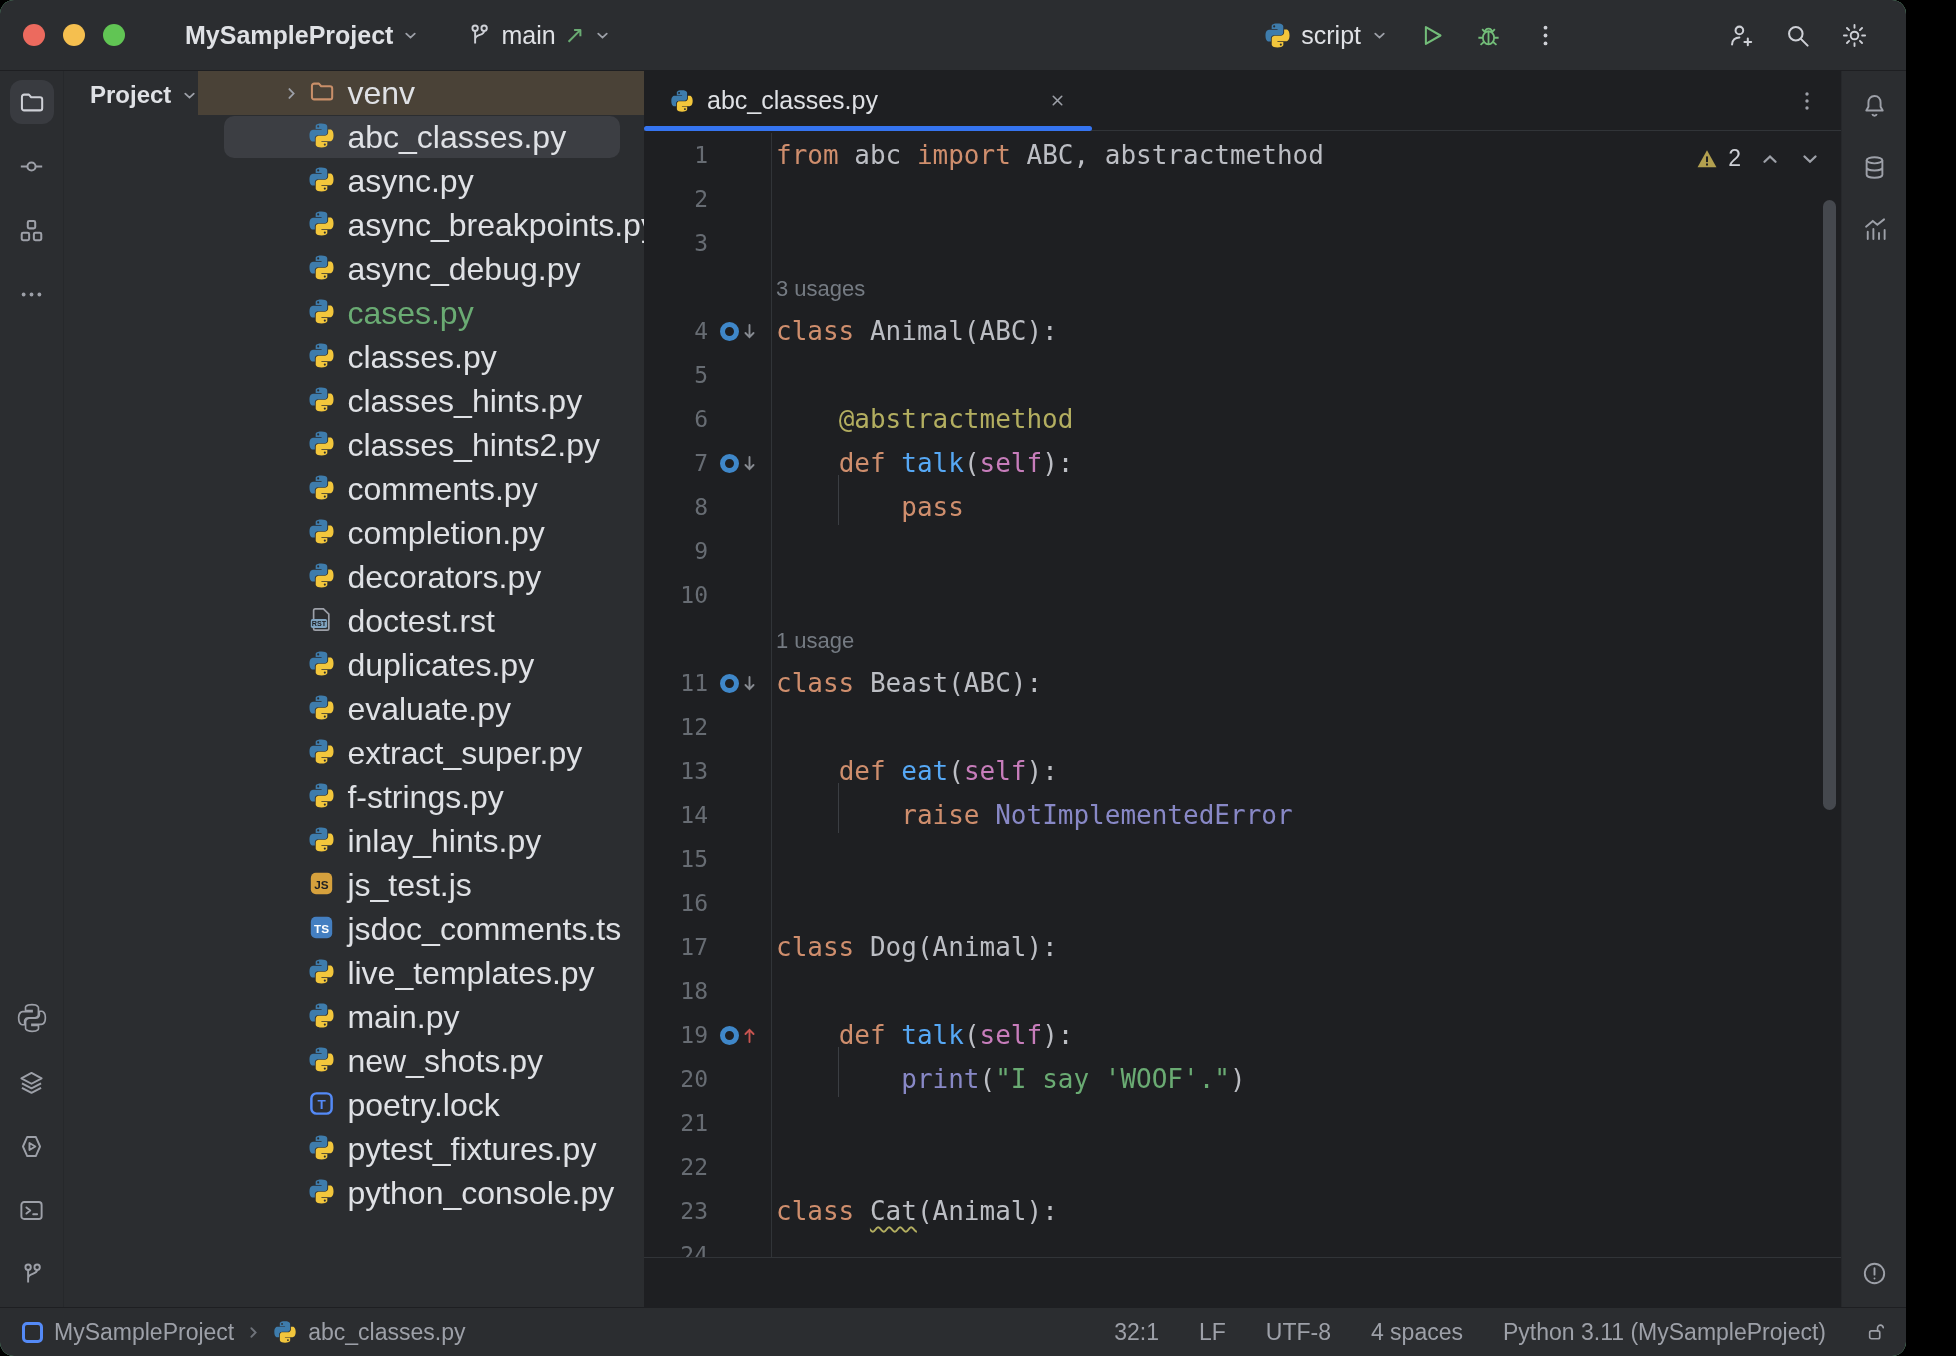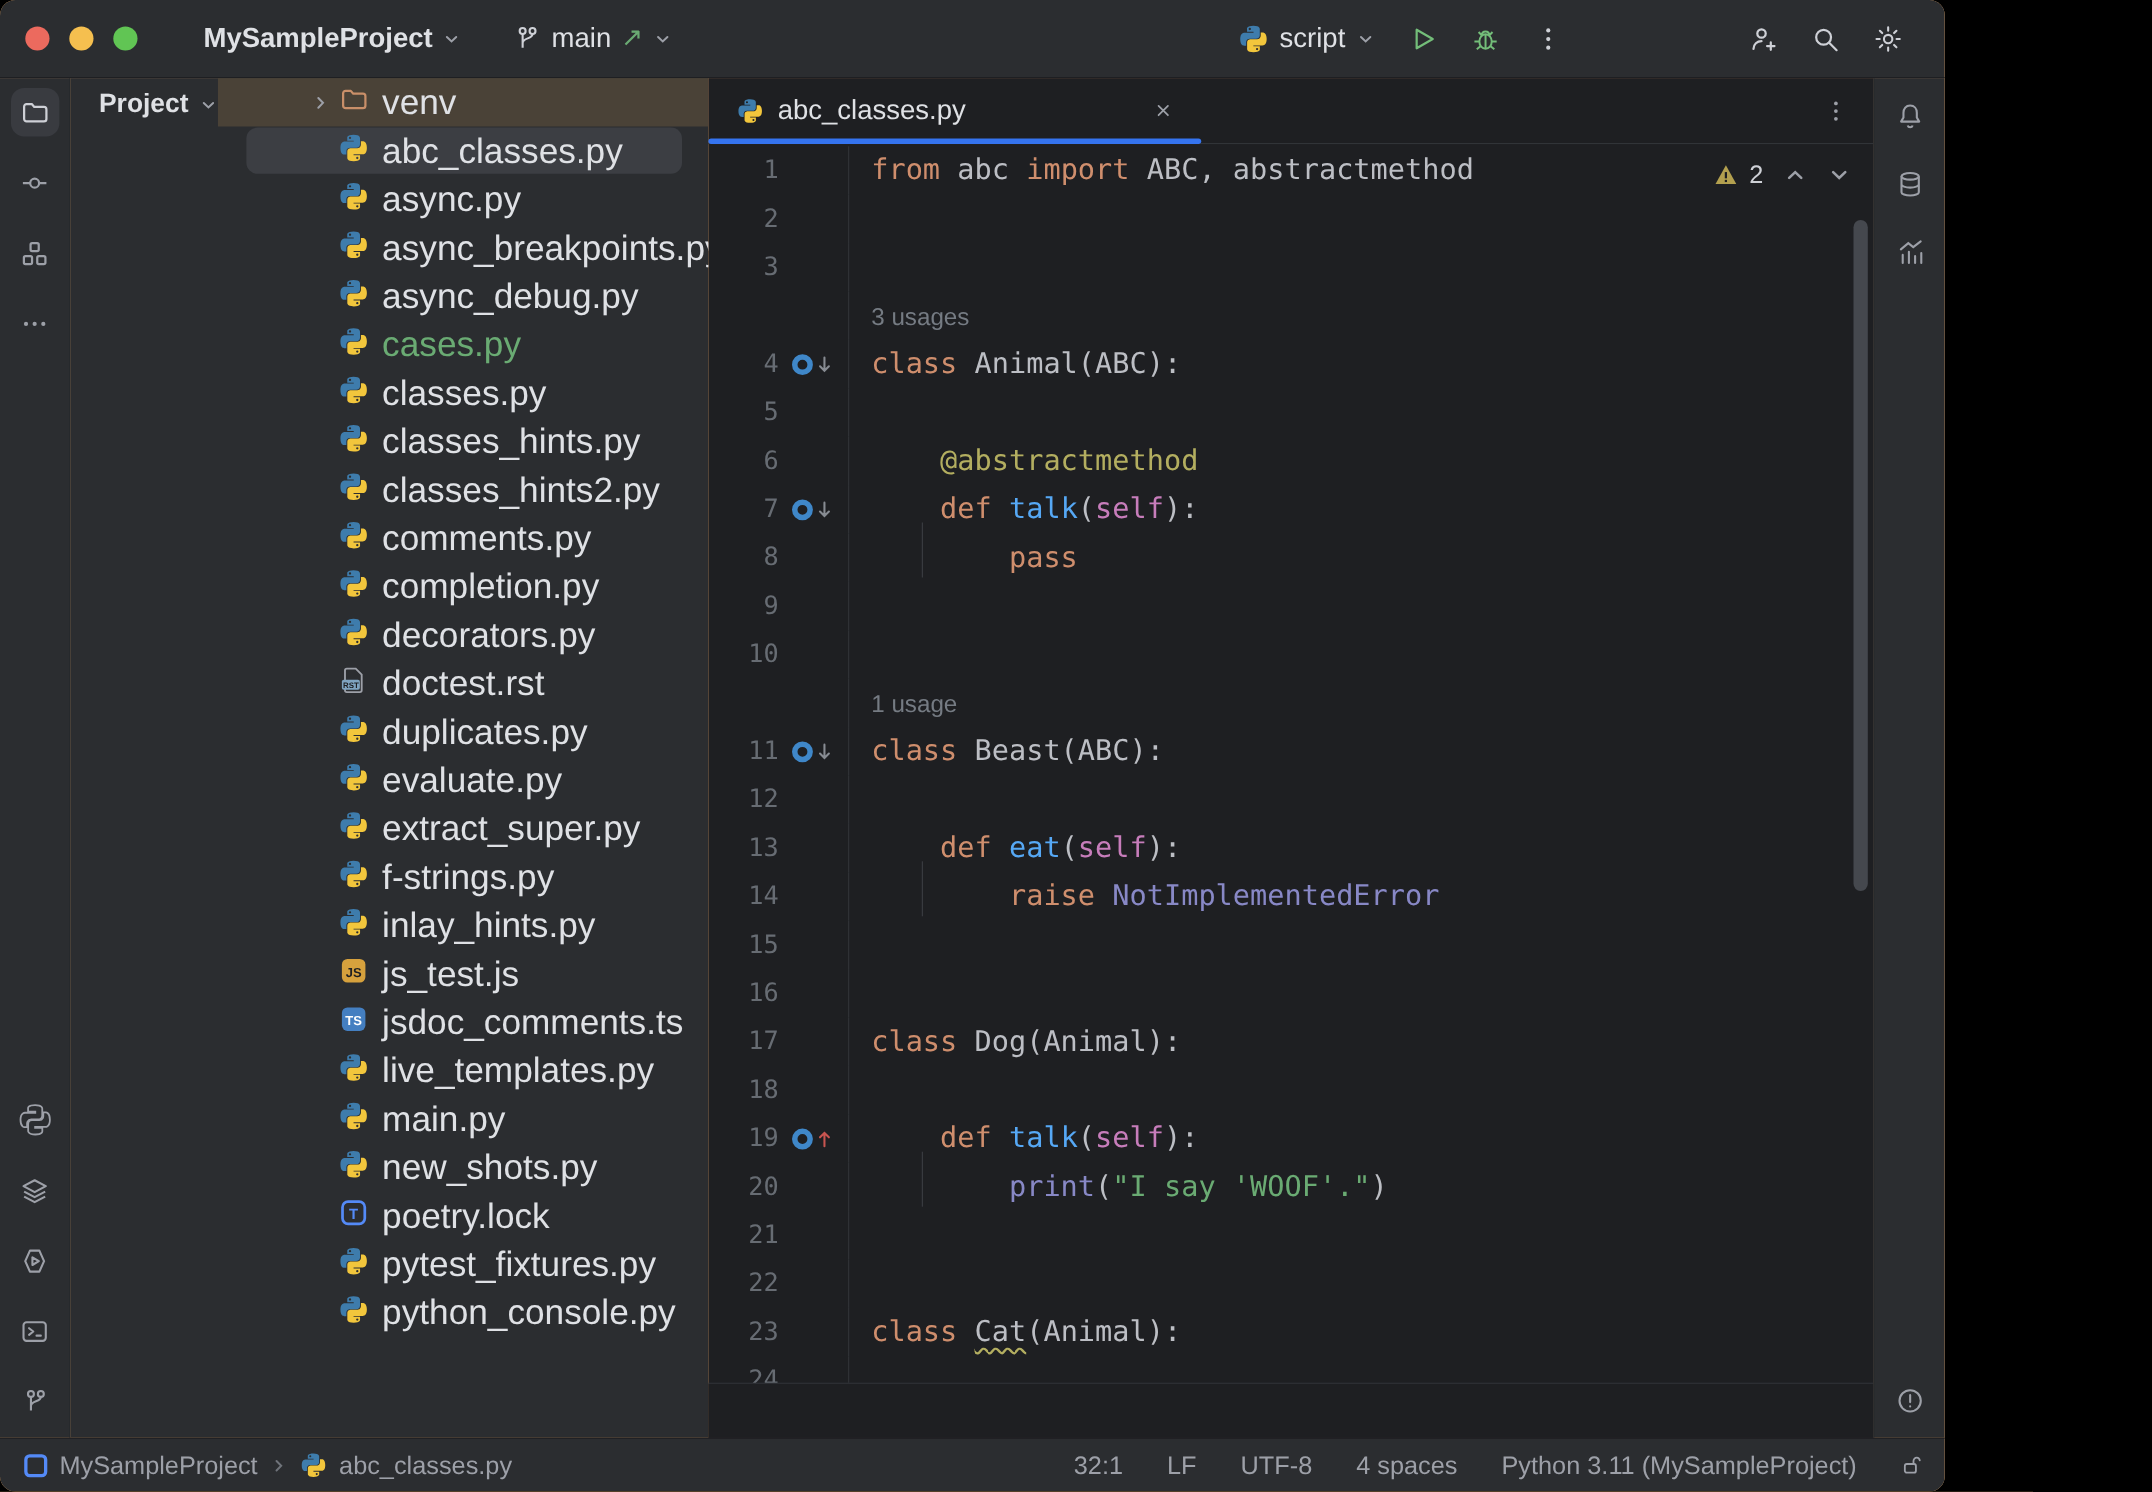--- a/index.html
+++ b/index.html
@@ -1,17 +1,17 @@
 <!DOCTYPE html>
 <html><head>
 <meta charset="utf-8">
 <style>
   html,body{margin:0;padding:0;background:#000;}
   body{width:1956px;height:1356px;font-family:"Liberation Sans",sans-serif;-webkit-font-smoothing:antialiased;}
-  .window{position:relative;width:1768px;height:1356px;border-radius:14px;overflow:hidden;background:#fdba74;display:flex;flex-direction:column;}
+  .window{position:relative;width:1906px;height:1356px;border-radius:14px;overflow:hidden;background:#86efac;display:flex;flex-direction:column;}
   
   .titlebar{height:71px;flex:0 0 71px;background:#2B2D30;display:flex;align-items:center;border-bottom:1px solid #1E1F22;box-sizing:border-box;}
   .traffic{display:flex;gap:18px;padding-left:23px;}
   .tl{width:22px;height:22px;border-radius:50%;}
   .tb-widget{display:flex;align-items:center;gap:9px;color:#DFE1E5;font-size:25px;}
   .tb-title{font-weight:700;margin-left:60px;}
   .tb-branch{margin-left:46px;}
   .up-arrow{color:#6AAB73;font-size:24px;line-height:1;}
   .tb-right{margin-left:auto;display:flex;align-items:center;gap:30px;padding-right:38px;justify-content:flex-end;}
   .runcfg{display:flex;align-items:center;gap:10px;color:#DFE1E5;font-size:25px;}
@@ -51,21 +51,21 @@
   .tab .close-x{margin-left:auto;}
   .tab.active::after{content:"";position:absolute;left:0;right:0;bottom:-1px;height:5px;background:#3574F0;border-radius:3px;}
   .tab-kebab{position:absolute;right:22px;top:0;bottom:0;display:flex;align-items:center;}
   .editor-viewport{position:relative;height:1126px;flex:0 0 1126px;overflow:hidden;border-bottom:1px solid #313438;box-sizing:content-box;}
   #code-rows{padding-top:2px;}
   .crow{height:44px;display:flex;align-items:stretch;}
   .lnum{flex:0 0 64px;text-align:right;font-family:"DejaVu Sans Mono",monospace;font-size:23px;line-height:44px;color:#676C73;}
   .gicon{flex:0 0 63px;display:flex;align-items:center;justify-content:center;gap:1px;}
   .donut{width:9px;height:9px;border:5px solid #3F87C9;border-radius:50%;}
   .gicon svg{width:19px;height:19px;}
-  .codeline{flex:1;border-left:1px solid #313438;padding-left:20px;position:relative;font-family:"DejaVu Sans Mono",monospace;font-size:26px;line-height:44px;white-space:pre;}
+  .codeline{flex:1;border-left:1px solid #313438;padding-left:4px;position:relative;font-family:"DejaVu Sans Mono",monospace;font-size:26px;line-height:44px;white-space:pre;}
   .codeline span{white-space:pre;}
   .ann{font-family:"Liberation Sans",sans-serif;font-size:22px;color:#757B83;text-align:right;}
   .guide{position:absolute;left:66px;top:-10px;bottom:4px;width:1px;background:#3B3E43;}
   .tk-kw{color:#CF8E6D;} .tk-pl{color:#BCBEC4;} .tk-dec{color:#B3AE60;} .tk-fn{color:#56A8F5;}
   .tk-self{color:#C77DBB;} .tk-bi{color:#8888C6;} .tk-str{color:#6AAB73;}
   .tk-warn{color:#BCBEC4;text-decoration:underline;text-decoration-style:wavy;text-decoration-color:#B3AE60;text-decoration-thickness:2px;text-underline-offset:6px;margin-top:48px;}
   .inspection{position:absolute;top:14px;right:20px;display:flex;align-items:center;gap:18px;}
   .inspection .wcount{color:#CED0D6;font-size:23px;margin-left:-8px;}
   .inspection svg{width:22px;height:22px;}
   .scroll-thumb{position:absolute;right:5px;top:69px;width:13px;height:610px;background:#45484E;border-radius:7px;}

